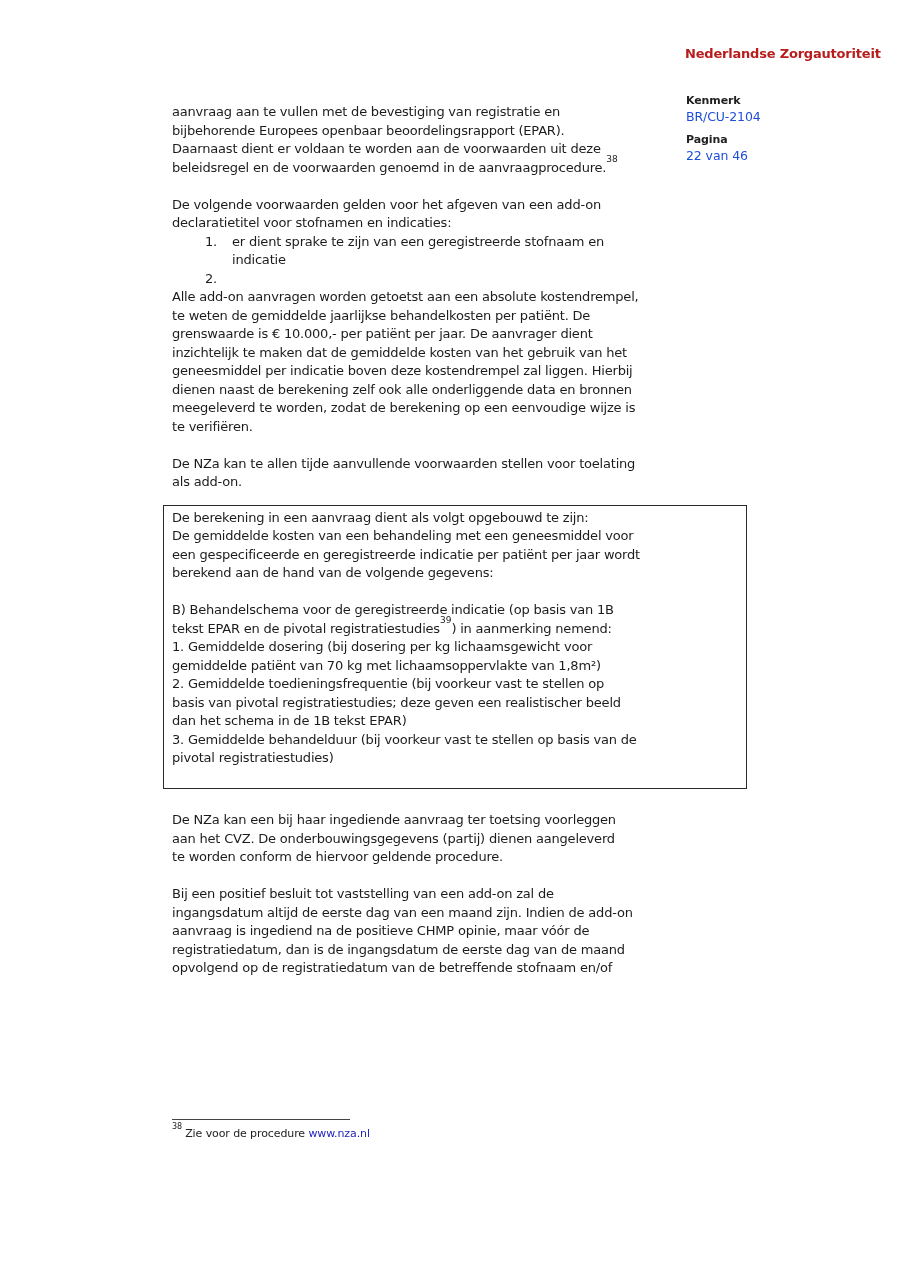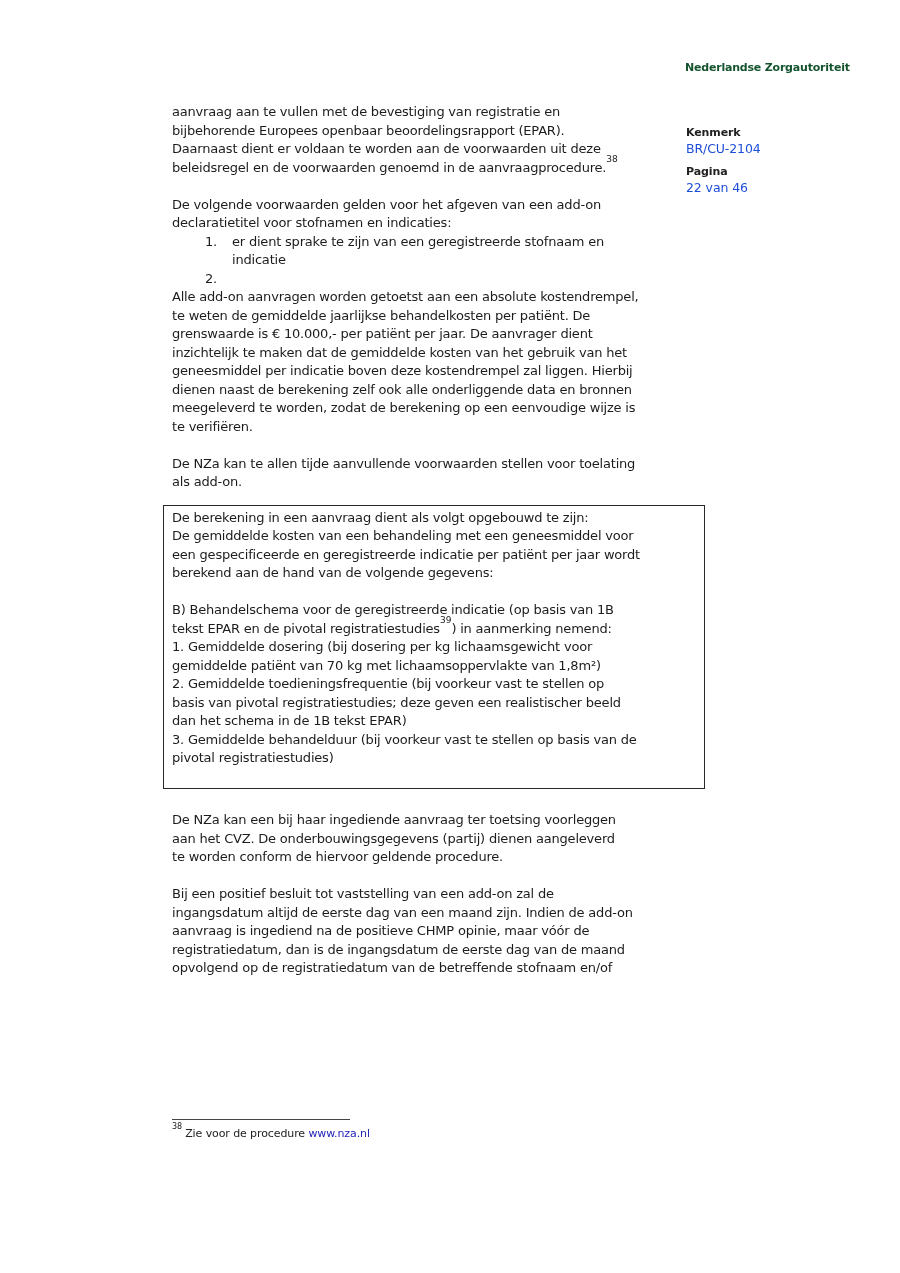--- a/index.html
+++ b/index.html
@@ -6,45 +6,45 @@
   .page{
     position:relative;
     width:900px;height:1273px;
     background:#ffffff;
     font-family:"DejaVu Sans","Liberation Sans",sans-serif;
     color:#1c1c1c;
     overflow:hidden;
   }
   
   .brand{
-    position:absolute;left:685px;top:61px;
-    font-size:11px;font-weight:bold;color:#14532d;
+    position:absolute;left:685px;top:46px;
+    font-size:13px;font-weight:bold;color:#b91c1c;
     letter-spacing:-0.2px;white-space:nowrap;
   }
   
-  .meta{position:absolute;left:686px;top:126px;font-size:12.5px;letter-spacing:-0.1px;}
+  .meta{position:absolute;left:686px;top:94px;font-size:12.5px;letter-spacing:-0.1px;}
   .meta .label{font-size:11px;font-weight:bold;color:#222;margin-bottom:2px;}
   .meta .value{margin-bottom:9px;color:#1d4ed8;}
   
   .main{
     position:absolute;left:172px;top:103px;width:545px;
     font-size:13px;line-height:18.5px;letter-spacing:-0.2px;
   }
   .main p{margin:0;white-space:pre-line;}
   .gap-after{margin-bottom:18.5px !important;}
   sup{font-size:9px;line-height:0;position:relative;top:-4px;letter-spacing:0;}
   
   .olist{margin:0 0 18.5px 0;}
   .li{position:relative;padding-left:60px;}
   .li .num{position:absolute;left:33px;top:0;}
   .li .t{white-space:pre-line;display:inline;}
   
   .calc-box{
     box-sizing:border-box;
-    width:542px;margin-left:-9px;margin-bottom:22px;
+    width:584px;margin-left:-9px;margin-bottom:22px;
     border:1px solid #2a2a2a;
     padding:3px 6px 2px 8px;
   }
   .calc-box p{margin:0;white-space:pre-line;}
   .blank-line{height:18.5px;}
   
   .footnotes{
     position:absolute;left:172px;top:1119px;width:545px;
     font-size:11px;line-height:15px;letter-spacing:-0.1px;color:#222;
   }

